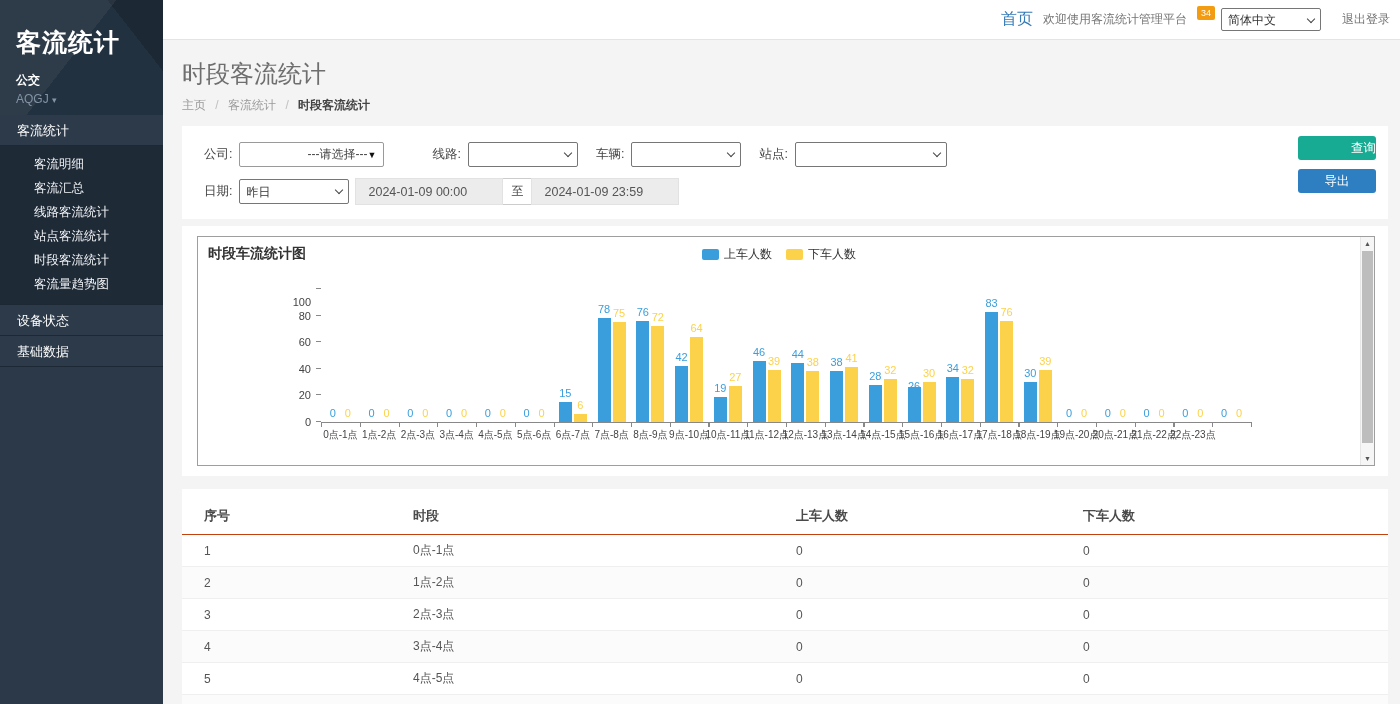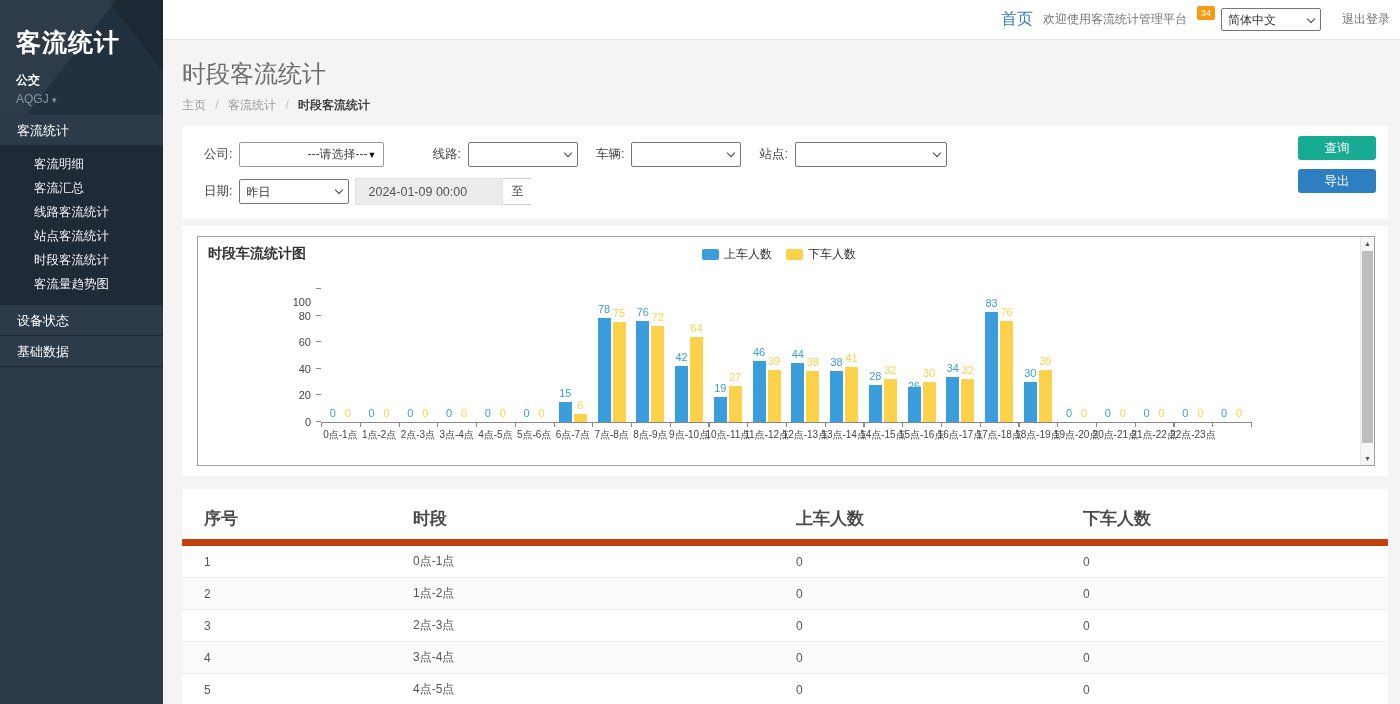--- a/index.html
+++ b/index.html
@@ -60,21 +60,21 @@
     background:#fff; appearance:none; -webkit-appearance:none; padding:0 20px 0 6px; }
   .w110 { width:110px; } .w150 { width:152px; }
   .gap48 { margin-left:48px; } .gap18 { margin-left:18px; }
   .date-input { height:27px; width:148px; background:#ececec; border:1px solid #e2e2e2;
     font-size:12.5px; color:#555; padding:0 12px; }
   .to-box { height:27px; width:28px; background:#fff; border:1px solid #ccc; border-left:none; border-right:none;
     display:flex; align-items:center; justify-content:center; font-size:12px; color:#444; }
   .btn-col { position:absolute; right:12px; top:10px; display:flex; flex-direction:column; gap:9px; }
   .btn { width:78px; height:24px; border:none; border-radius:3px; color:#fff; font-size:12.5px; cursor:pointer;
     font-family:inherit; }
-  .btn-query { background:#18ab93; }
+  .btn-query { background:#18ab93;text-align:right; }
   .btn-export { background:#2d7fc1; }
 
   
   .chart-card { margin-top:7px; padding:10px 13px 10px 15px; height:250px; }
   .chart-box { position:relative; border:1px solid #9e9e9e; height:230px; background:#fff; }
   .chart-title { position:absolute; left:10px; top:8px; font-size:14px; font-weight:bold; color:#333; }
   .legend { position:absolute; left:0; right:14px; top:9px; display:flex; justify-content:center; gap:14px; }
   .legend-item { display:flex; align-items:center; gap:5px; cursor:pointer; }
   .legend-swatch { width:17px; height:11px; border-radius:2px; }
   .legend-label { font-size:12px; color:#333; }
@@ -94,21 +94,21 @@
     font-size:10px; color:#444; white-space:nowrap; }
   .scrollbar { position:absolute; right:0; top:0; bottom:0; width:14px; background:#f6f6f6; border-left:1px solid #e6e6e6; }
   .sb-arrow { position:absolute; left:0; width:13px; height:13px; display:flex; align-items:center; justify-content:center;
     font-size:7px; color:#555; background:#f6f6f6; cursor:pointer; }
   .sb-up { top:0; } .sb-down { bottom:0; }
   .sb-thumb { position:absolute; left:1px; top:14px; width:11px; height:192px; background:#bdbdbd; cursor:pointer; }
 
   
   .table-card { margin-top:13px; padding-top:10px; height:220px; }
   table { width:100%; border-collapse:collapse; table-layout:fixed; }
-  th { text-align:left; font-size:17px; color:#4a4a4a; font-weight:bold; padding:8px 0 9px; border-bottom:7px solid #c2410c; }
+  th { text-align:left; font-size:13px; color:#4a4a4a; font-weight:bold; padding:8px 0 9px; border-bottom:1px solid #c2410c; }
   td { font-size:12px; color:#555; padding:7px 0; border-bottom:1px solid #efefef; }
   tbody tr:nth-child(even) { background:#fbfbfb; }
   .col1 { width:231px; } .col2 { width:383px; } .col3 { width:287px; }
   th:first-child, td:first-child { padding-left:22px; }
 </style>
 </head>
 <body>
 
 <div class="sidebar">
   <div class="brand">
@@ -184,20 +184,21 @@
     <div class="f-row">
       <span class="f-label">日期:</span>
       <span class="sel-wrap">
         <select class="sel w110">
           <option>昨日</option>
         </select>
         <span class="chev"></span>
       </span>
       <input class="date-input" style="margin-left: 6px;" readonly="" value="2024-01-09 00:00">
       <span class="to-box">至</span>
+      <input class="date-input" readonly="" value="2024-01-09 23:59" style="">
     </div>
     <div class="btn-col">
       <button class="btn btn-query">查询</button>
       <button class="btn btn-export">导出</button>
     </div>
   </div>
 
   <div class="card chart-card">
     <div class="chart-box">
       <div class="chart-title">时段车流统计图</div>

